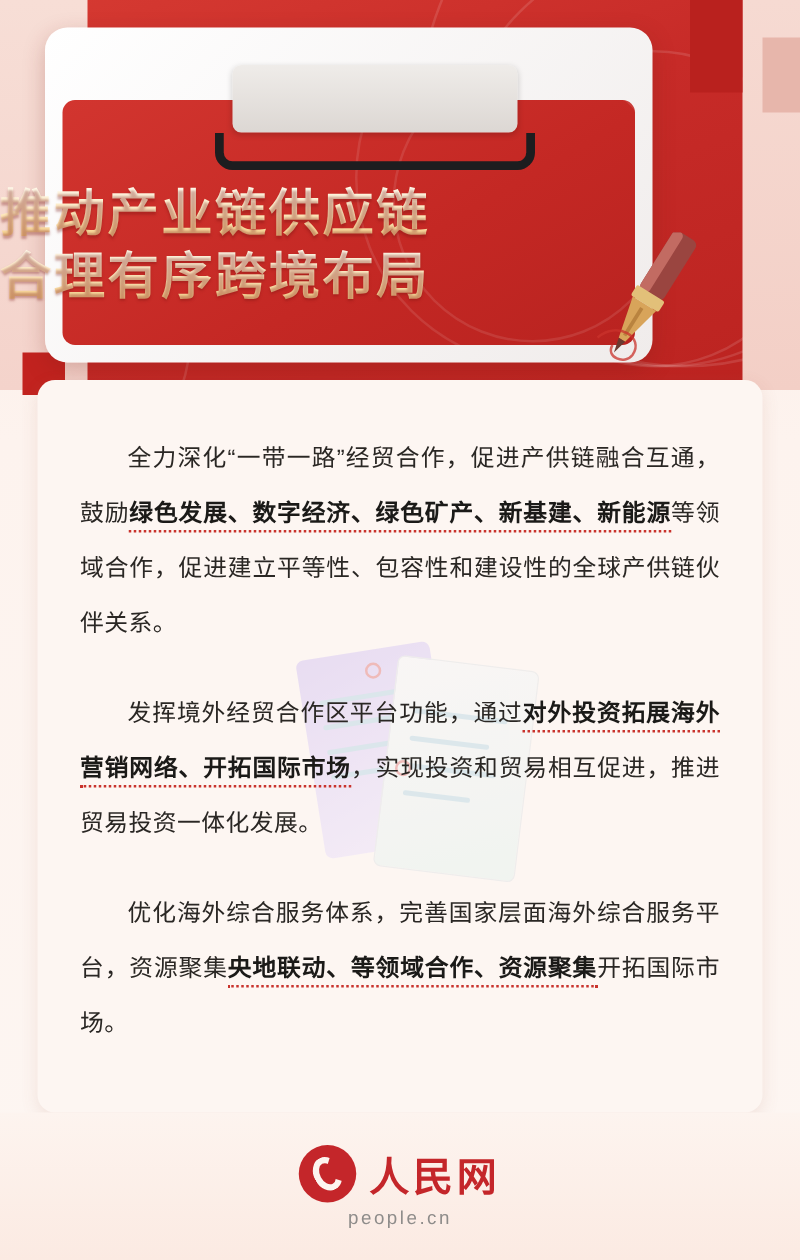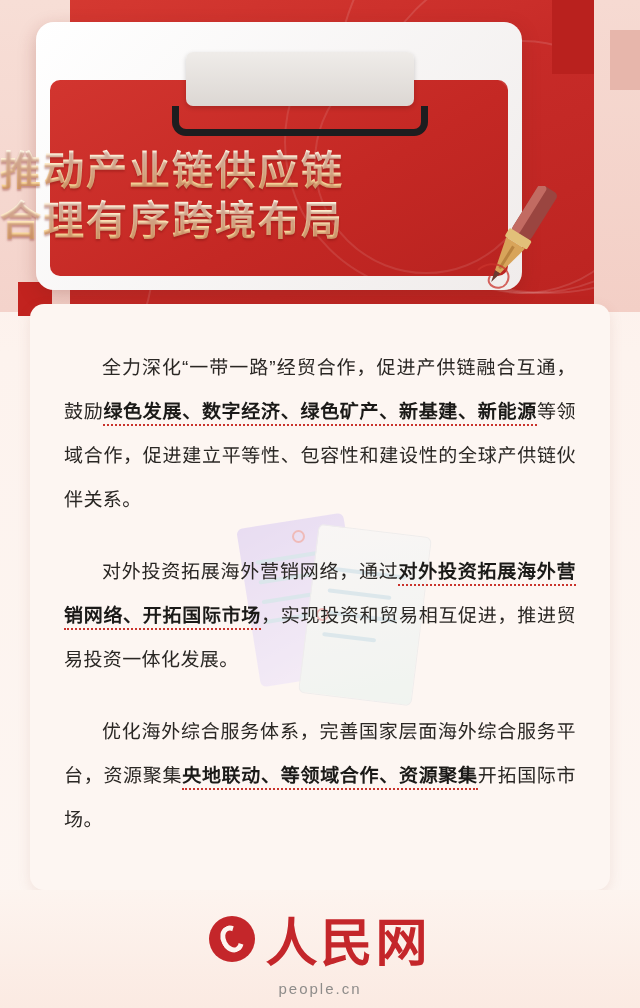--- a/index.html
+++ b/index.html
@@ -243,21 +243,21 @@
     left: 12px; top: 9px;
     width: 22px; height: 28px;
     border: 5px solid #fdf4ef;
     border-radius: 50%;
     border-right-color: transparent;
     transform: rotate(-28deg);
     box-sizing: border-box;
   }
   .logo-text {
     font-family: "Liberation Serif", "DejaVu Serif", serif;
-    font-size: 52px;
+    font-size: 32px;
     font-weight: bold;
     color: #c4262a;
     letter-spacing: 3px;
   }
   .logo-sub {
     margin-top: 4px;
     font-size: 15px;
     letter-spacing: 2px;
     color: #8e8c8a;
   }
@@ -322,21 +322,21 @@
       </div>
       <div class="tick" style="left:62px; top:18px;"></div>
       <div class="tick" style="left:86px; top:96px;"></div>
     </div>
 
     <div class="content">
       <p class="para">
         <span>全力深化“一带一路”经贸合作，促进产供链融合互通，鼓励</span><span class="hl">绿色发展、数字经济、绿色矿产、新基建、新能源</span><span>等领域合作，促进建立平等性、包容性和建设性的全球产供链伙伴关系。</span>
       </p>
       <p class="para">
-        <span>对外投资拓展海外营销网络，通过</span><span class="hl">对外投资拓展海外营销网络、开拓国际市场</span><span>，实现投资和贸易相互促进，推进贸易投资一体化发展。</span>
+        <span>发挥境外经贸合作区平台功能，通过</span><span class="hl">对外投资拓展海外营销网络、开拓国际市场</span><span>，实现投资和贸易相互促进，推进贸易投资一体化发展。</span>
       </p>
       <p class="para">
         <span>优化海外综合服务体系，完善国家层面海外综合服务平台，资源聚集</span><span class="hl">央地联动、等领域合作、资源聚集</span><span>开拓国际市场。</span>
       </p>
     </div>
   </div>
 
   <div class="footer">
     <div class="logo-row">
       <div class="logo-mark"></div>

